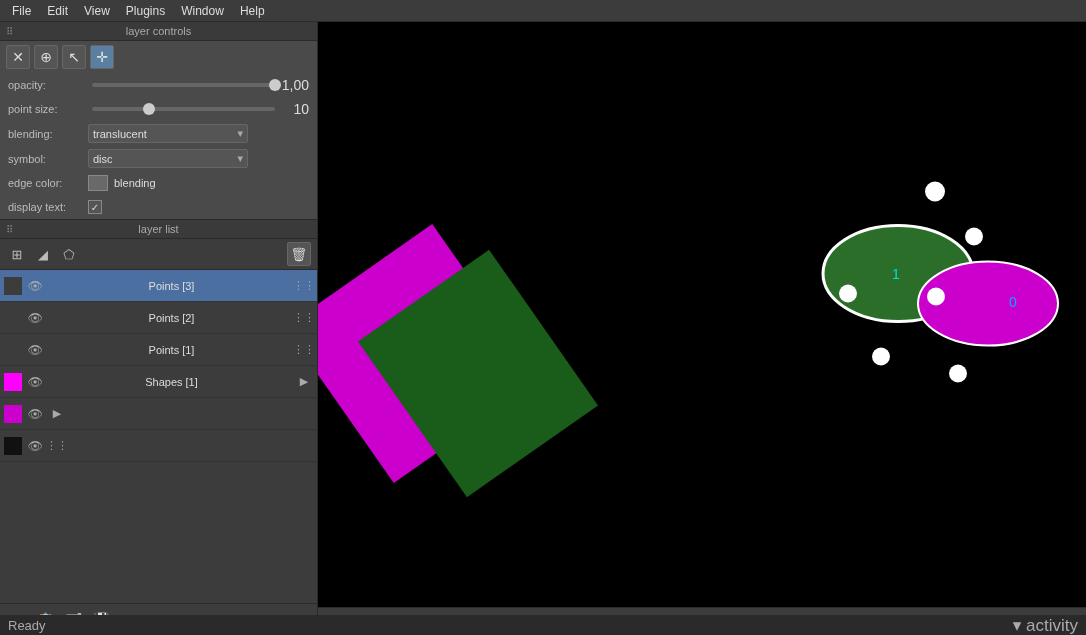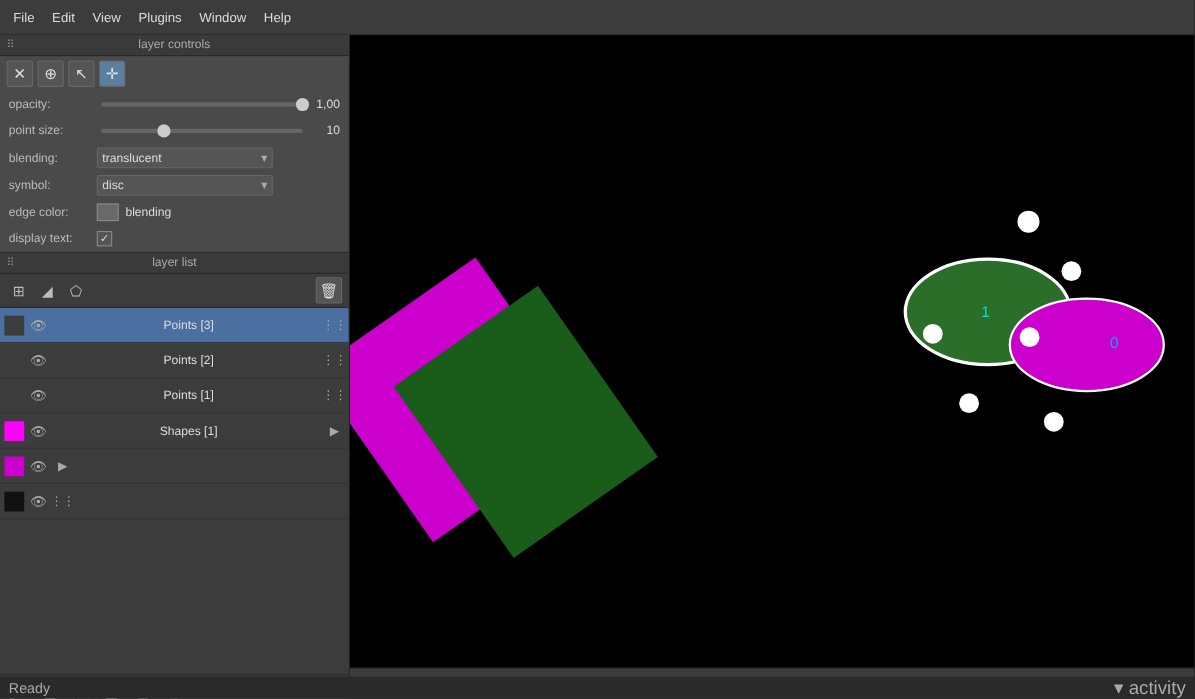--- a/index.html
+++ b/index.html
@@ -1,19 +1,19 @@
 <!DOCTYPE html>
 <html><head>
   <meta charset="utf-8">
   <style>
     * { margin: 0; padding: 0; box-sizing: border-box; }
     body { background: #3c3c3c; color: #ddd; font-family: sans-serif; font-size: 12px; width: 1086px; height: 635px; overflow: hidden; }
 
     
-    #menubar { background: #3c3c3c; height: 32px; display: flex; align-items: center; padding: 0 4px; border-bottom: 1px solid #2a2a2a; }
+    #menubar { background: #3c3c3c; height: 22px; display: flex; align-items: center; padding: 0 4px; border-bottom: 1px solid #2a2a2a; }
     .menu-item { padding: 2px 8px; cursor: pointer; color: #ddd; }
 
     
     #main { display: flex; height: 613px; }
 
     
     #left-panel { width: 318px; display: flex; flex-direction: column; background: #3c3c3c; border-right: 1px solid #2a2a2a; }
 
     
     #layer-controls { background: #4a4a4a; border-bottom: 1px solid #2a2a2a; }
@@ -24,21 +24,21 @@
     .toolbar-row { display: flex; align-items: center; padding: 4px 6px; gap: 4px; }
     .tool-btn { width: 24px; height: 24px; background: #555; border: 1px solid #666; border-radius: 2px; cursor: pointer; display: flex; align-items: center; justify-content: center; color: #ddd; font-size: 14px; }
     .tool-btn.active { background: #5a7fa0; }
 
     
     .prop-row { display: flex; align-items: center; padding: 3px 8px; min-height: 24px; }
     .prop-label { width: 80px; color: #bbb; font-size: 11px; flex-shrink: 0; }
     .prop-control { flex: 1; display: flex; align-items: center; }
     .slider-track { flex: 1; height: 4px; background: #666; border-radius: 2px; position: relative; margin: 0 4px; }
     .slider-thumb { width: 12px; height: 12px; background: #ccc; border-radius: 50%; position: absolute; top: -4px; cursor: pointer; }
-    .prop-value { color: #ddd; font-size: 11px; min-width: 30px; text-align: right; }
+    .prop-value { color: #ddd; font-size: 14px; min-width: 30px; text-align: right; }
     .select-box { background: #555; border: 1px solid #666; color: #ddd; font-size: 11px; padding: 2px 4px; width: 160px; cursor: pointer; display: flex; align-items: center; justify-content: space-between; border-radius: 2px; }
     .select-arrow { color: #aaa; }
     .color-swatch { width: 20px; height: 16px; border: 1px solid #888; margin-right: 6px; flex-shrink: 0; }
     .color-label { color: #ddd; font-size: 11px; }
     .checkbox { width: 14px; height: 14px; background: #555; border: 1px solid #888; display: flex; align-items: center; justify-content: center; cursor: pointer; }
     .checkbox.checked::after { content: '✓'; font-size: 10px; color: #ddd; }
     .checkbox-unchecked { width: 14px; height: 14px; background: #555; border: 1px solid #888; }
 
     
     #layer-list { flex: 1; background: #3c3c3c; overflow: hidden; display: flex; flex-direction: column; }

